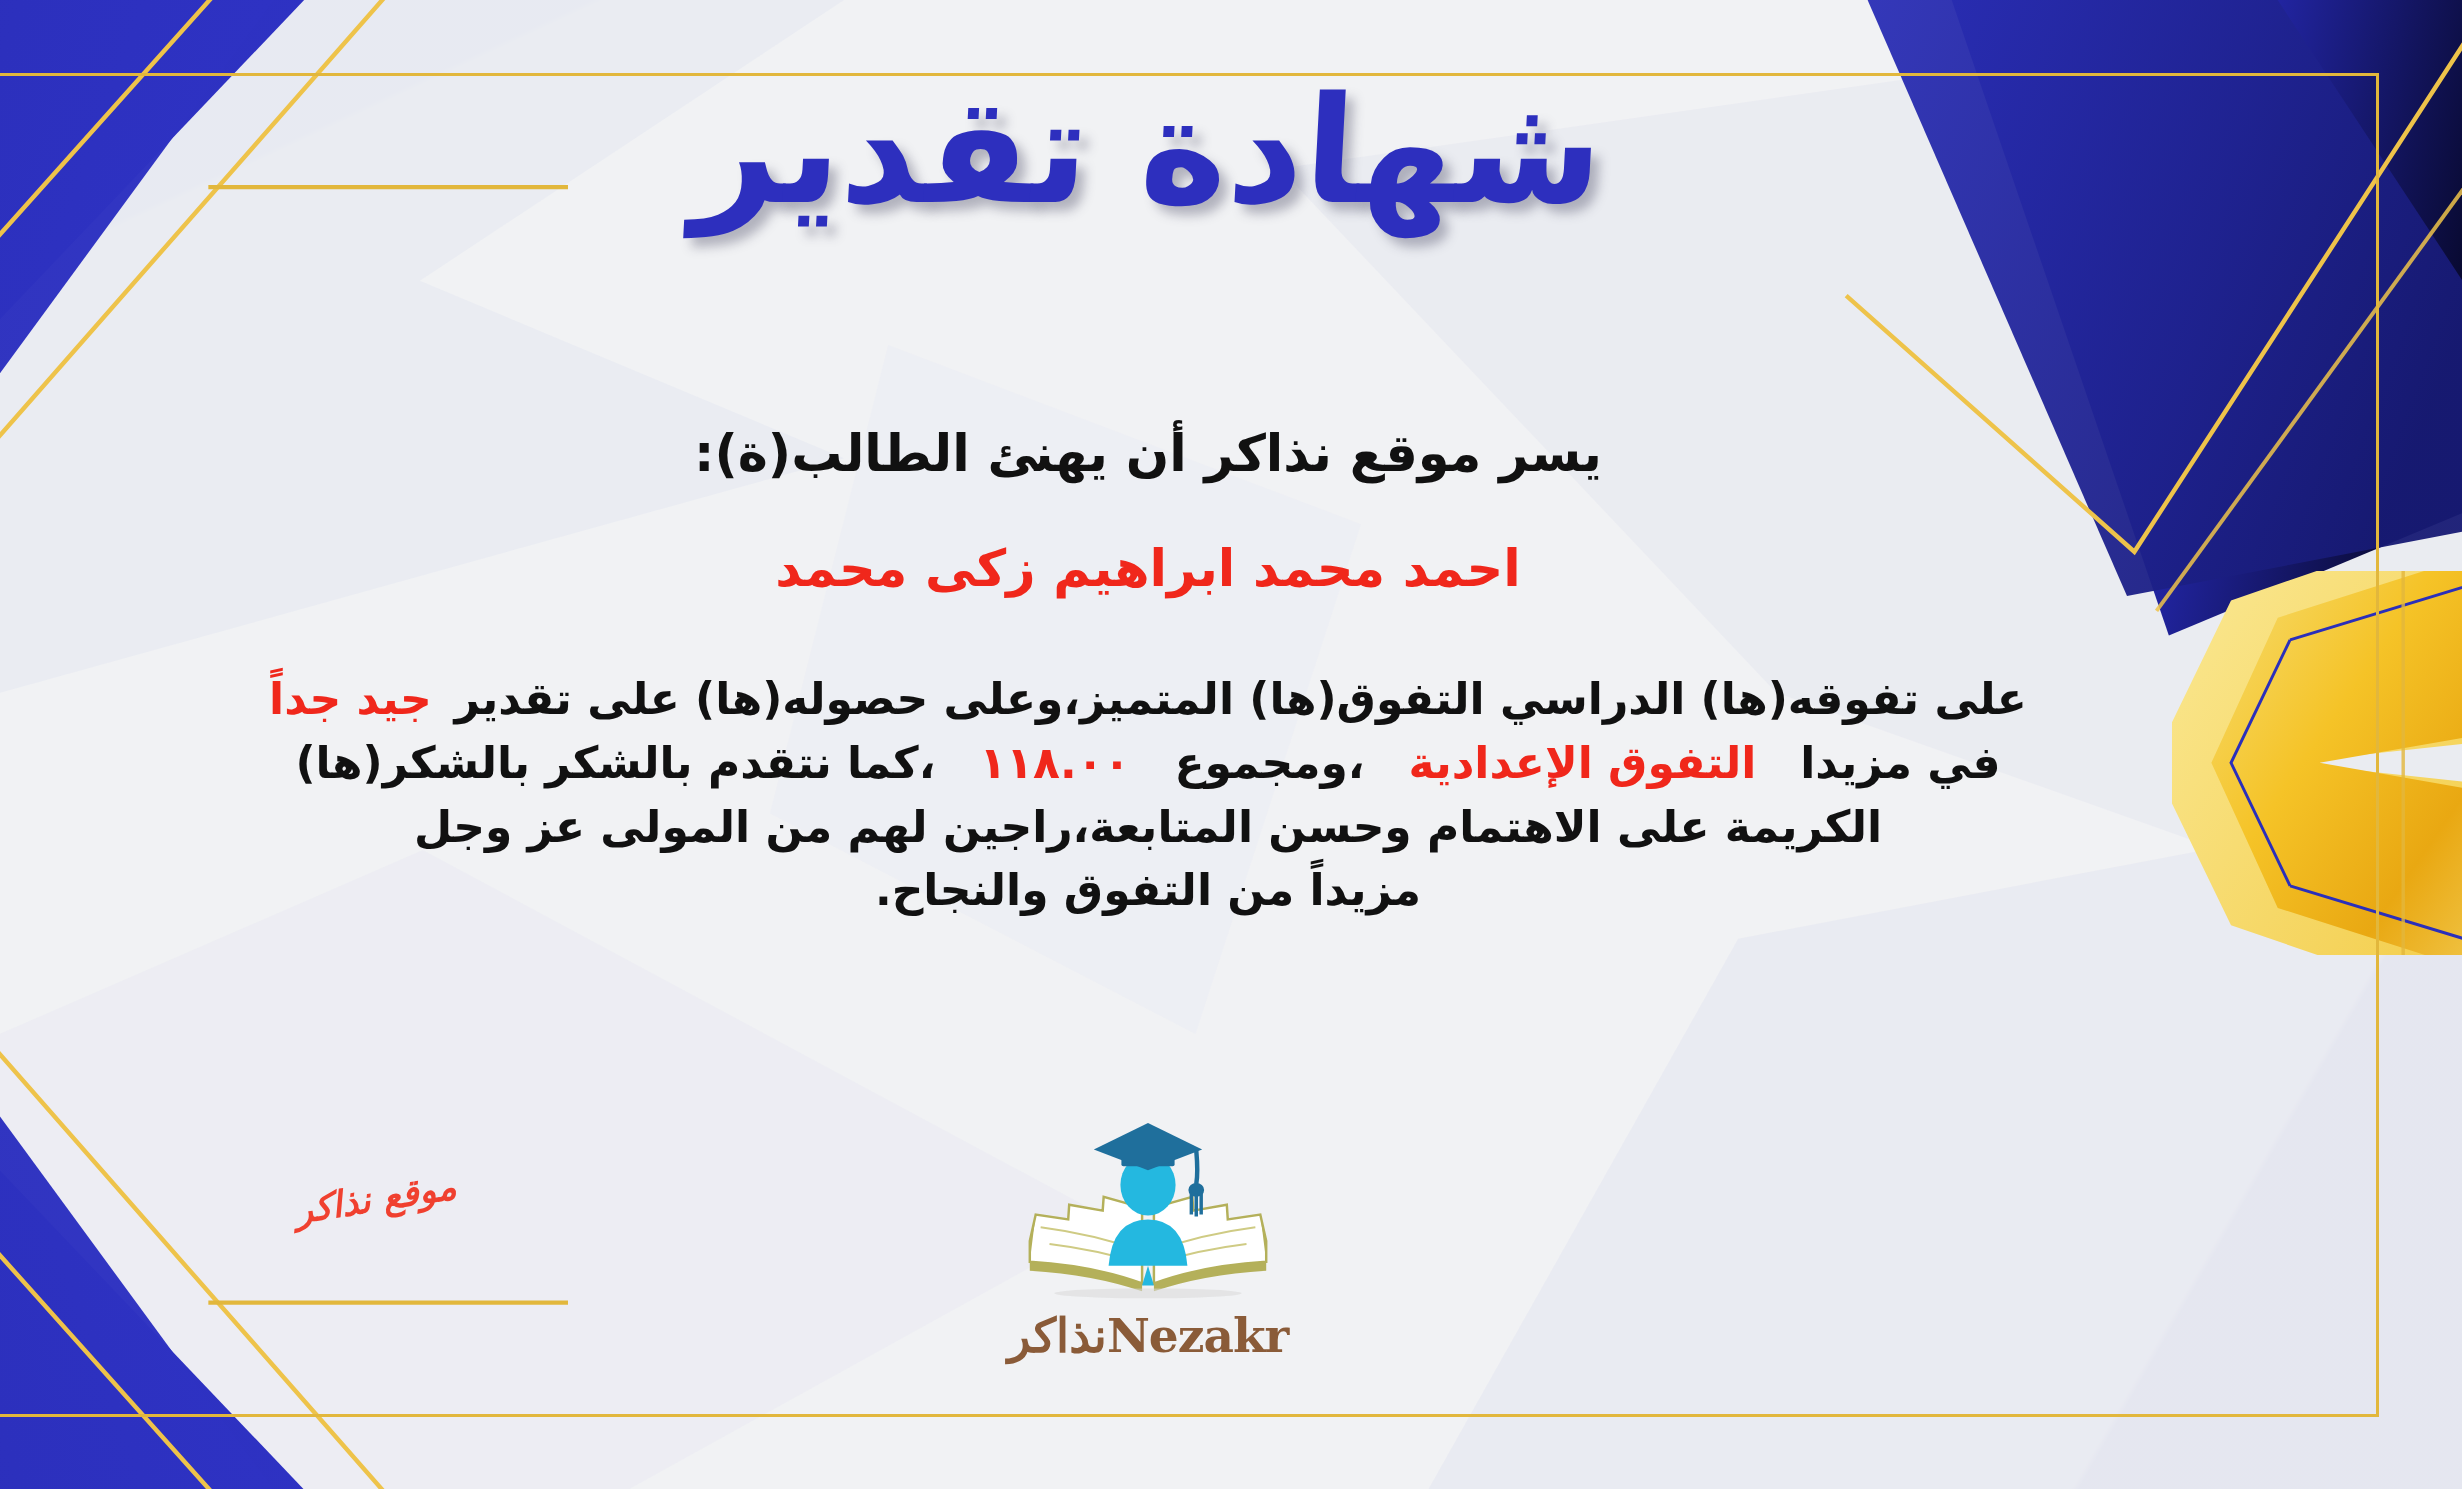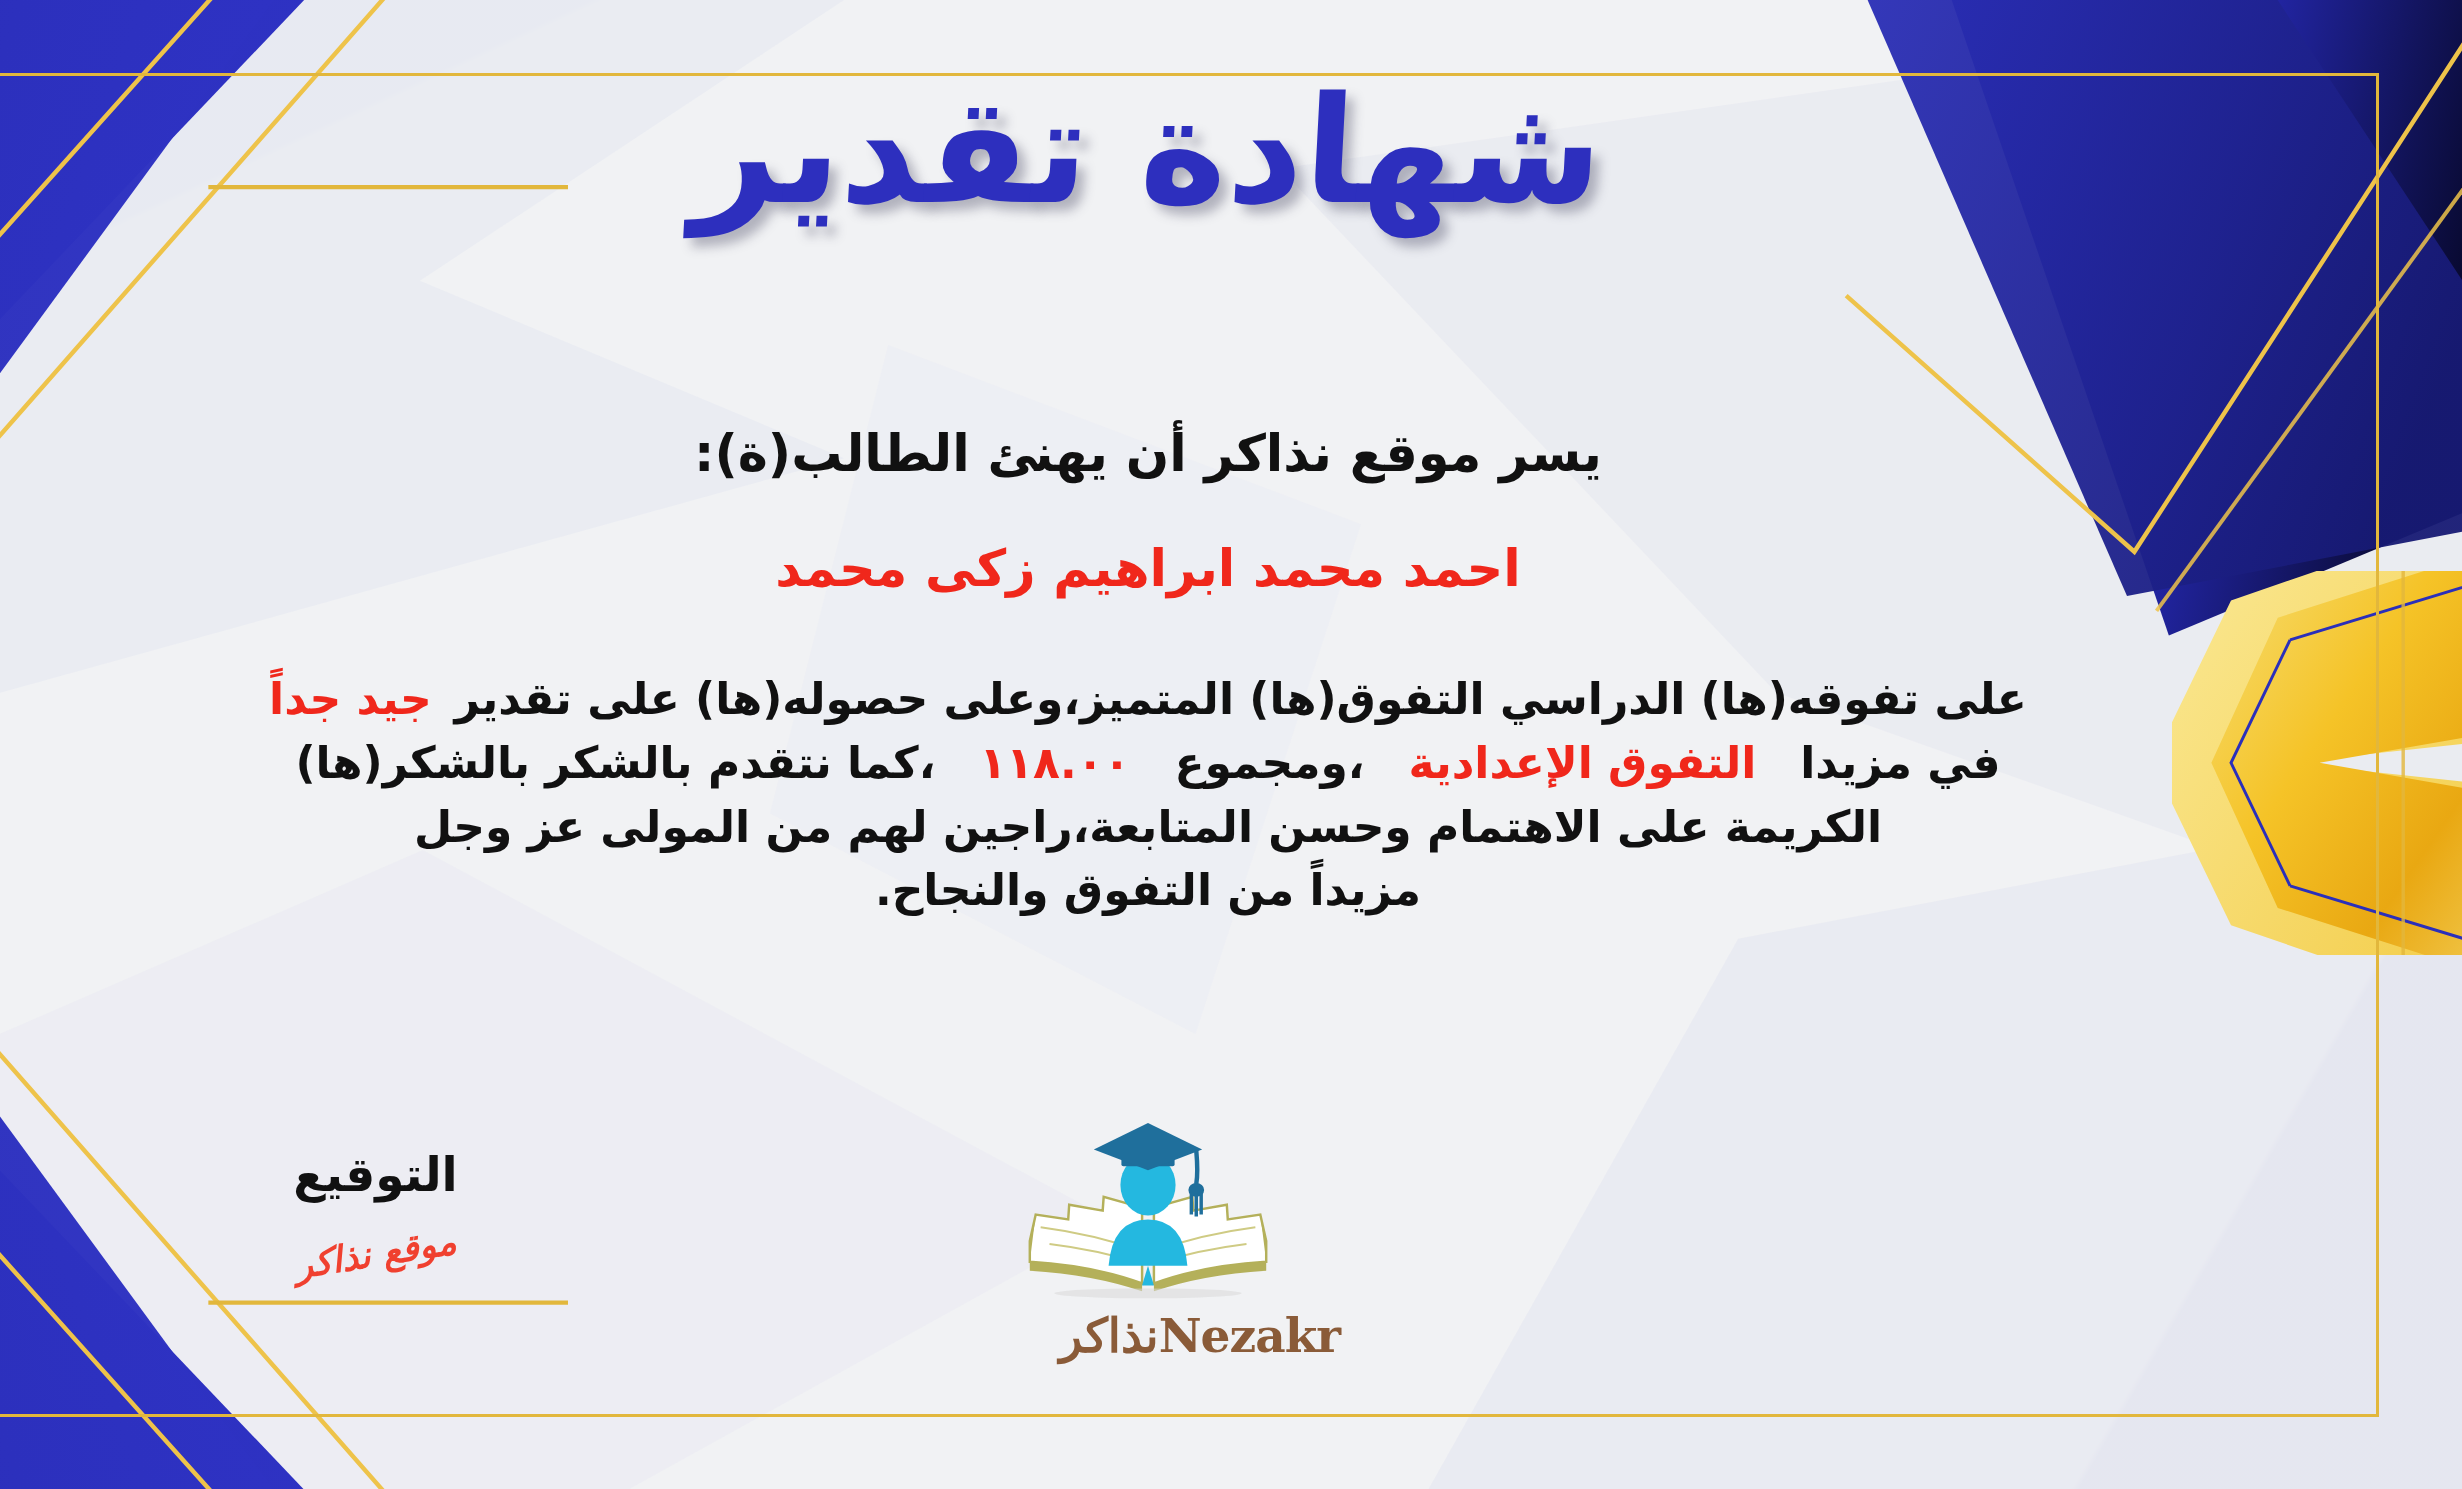--- a/index.html
+++ b/index.html
@@ -95,21 +95,21 @@
     font-family:"DejaVu Serif","Liberation Serif",serif;
     font-size:36px;font-style:italic;font-weight:700;
     color:#f0402f;
     transform:rotate(-9deg);
     display:inline-block;
   }
 
   
   .logo{
     position:absolute;left:50%;transform:translateX(-50%);
-    top:1118px;width:384px;text-align:right;
+    top:1118px;width:384px;text-align:center;
   }
   .logo-mark{width:276px;height:197px;margin:0 auto;display:block;}
   .logo-text{
     margin-top:-6.9px;
     font-family:"DejaVu Serif","Liberation Serif",serif;
     font-size:47px;font-weight:700;color:#8a5b38;
     letter-spacing:-1px;
   }
   .logo-text .lat{font-family:"DejaVu Serif","Liberation Serif",serif;}
 </style>
@@ -214,21 +214,20 @@
     <div class="student-name">احمد محمد ابراهيم زكى محمد</div>
 
     <div class="body-lines">
       <span class="ln"><span>على تفوقه(ها) الدراسي التفوق(ها) المتميز،وعلى حصوله(ها) على تقدير</span><span class="gap-sm"></span><span class="red">جيد جداً</span></span>
       <span class="ln"><span>في مزيدا</span><span class="gap"></span><span class="red">التفوق الإعدادية</span><span class="gap"></span><span>،ومجموع</span><span class="gap"></span><span class="red">١١٨.٠٠</span><span class="gap"></span><span>،كما نتقدم بالشكر بالشكر(ها)</span></span>
       <span class="ln">الكريمة على الاهتمام وحسن المتابعة،راجين لهم من المولى عز وجل</span>
       <span class="ln">مزيداً من التفوق والنجاح.</span>
     </div>
 
     <div class="sig-block">
-      <div class="sig-label">التوقيع</div>
       <div class="sig-script">موقع نذاكر</div>
     </div>
 
     <div class="logo">
       <svg class="logo-mark" viewBox="0 0 560 400">
 
         <path d="M40,250 L52,196 L118,206 L120,176 L188,188 L190,160 L268,182 L268,336 Q170,300 40,292 Z" fill="#ffffff" stroke="#b4b05a" stroke-width="5"></path>
         <path d="M520,250 L508,196 L442,206 L440,176 L372,188 L370,160 L292,182 L292,336 Q390,300 520,292 Z" fill="#ffffff" stroke="#b4b05a" stroke-width="5"></path>
         <path d="M40,250 L52,196 L40,292 Z" fill="#b4b05a"></path>
         <path d="M520,250 L508,196 L520,292 Z" fill="#b4b05a"></path>

